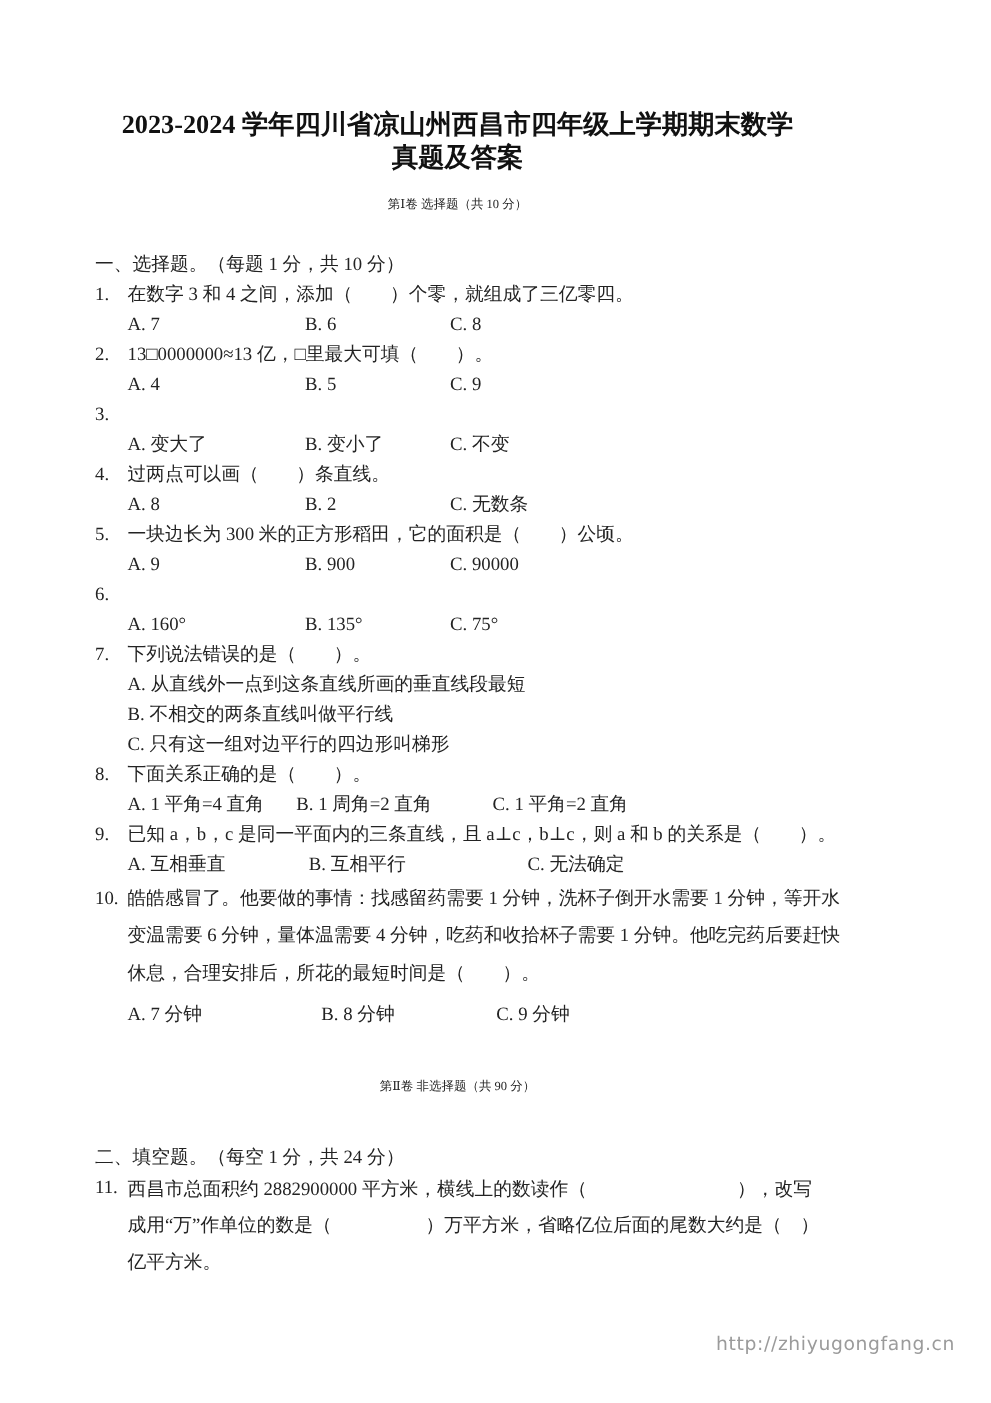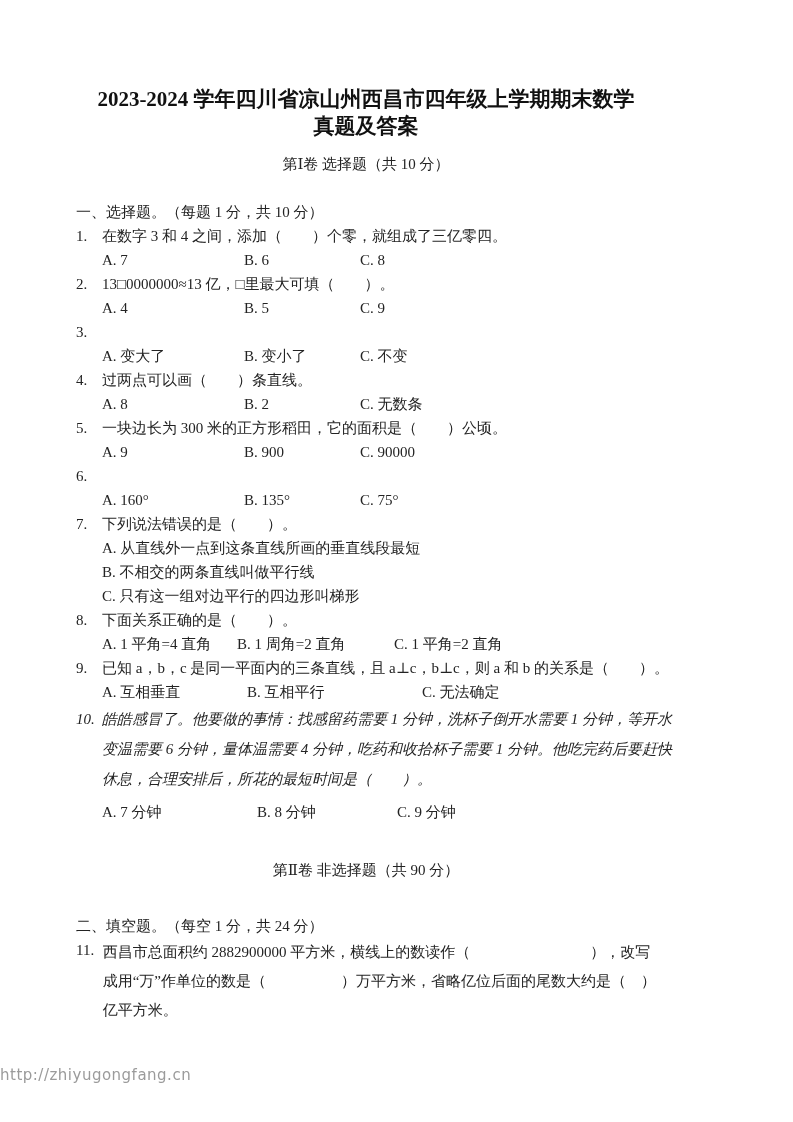--- a/index.html
+++ b/index.html
@@ -7,43 +7,43 @@
     width:793px;height:1122px;
     background:#ffffff;
     font-family:"Liberation Serif","DejaVu Serif",serif;
     color:#232323;
     font-size:15px;
   }
   .page{position:relative;width:793px;height:1122px;background:#fff;overflow:hidden;}
   .content{padding:86px 100px 0 76px;width:580px;}
   .title{margin:0;text-align:center;font-weight:bold;font-size:21px;line-height:27px;color:#111;}
   .title .tl{display:block;white-space:nowrap;}
-  .part-header{margin-top:14px;text-align:center;font-size:15px;line-height:20px;white-space:nowrap;}
+  .part-header{margin-top:14px;text-align:center;font-size:10px;line-height:20px;white-space:nowrap;}
   .part2{margin-top:36px;}
   .sec-heading{margin-top:26px;line-height:24px;white-space:nowrap;}
   .sec2-heading{margin-top:34px;}
   .qline{display:flex;line-height:24px;}
   .qnum{flex:0 0 26px;}
   .qtext{white-space:nowrap;}
   .opts{display:grid;padding-left:26px;line-height:24px;font-family:Liberation Serif, serif;}
   .opts span{white-space:nowrap;}
   .opts.std{grid-template-columns:142px 116px auto;}
   .opts.q8{grid-template-columns:135px 157px auto;}
   .opts.q9{grid-template-columns:145px 175px auto;}
   .opts.q10{grid-template-columns:155px 140px auto;margin-top:6px;}
   .stackline{display:block;padding-left:26px;line-height:24px;white-space:nowrap;}
   .para{display:block;}
   .para .pline{display:block;line-height:30px;white-space:nowrap;}
-  .q10block{line-height:30px;font-style:italic;}
+  .q10block{line-height:30px;}
   .q11block .pline{line-height:29px;}
-  .q11block{margin-top:0;justify-content:space-between;}
+  .q11block{margin-top:0;}
   .fillq{margin-top:0;}
   .footer{
     position:absolute;left:0;top:1066px;width:764px;
-    text-align:left;
+    text-align:right;
     font-family:"DejaVu Sans","Liberation Sans",sans-serif;
     font-size:15px;color:#9b9b9b;letter-spacing:0.5px;
   }
 </style>
 </head>
 <body>
 
 <div class="page">
   <div class="content">
 

